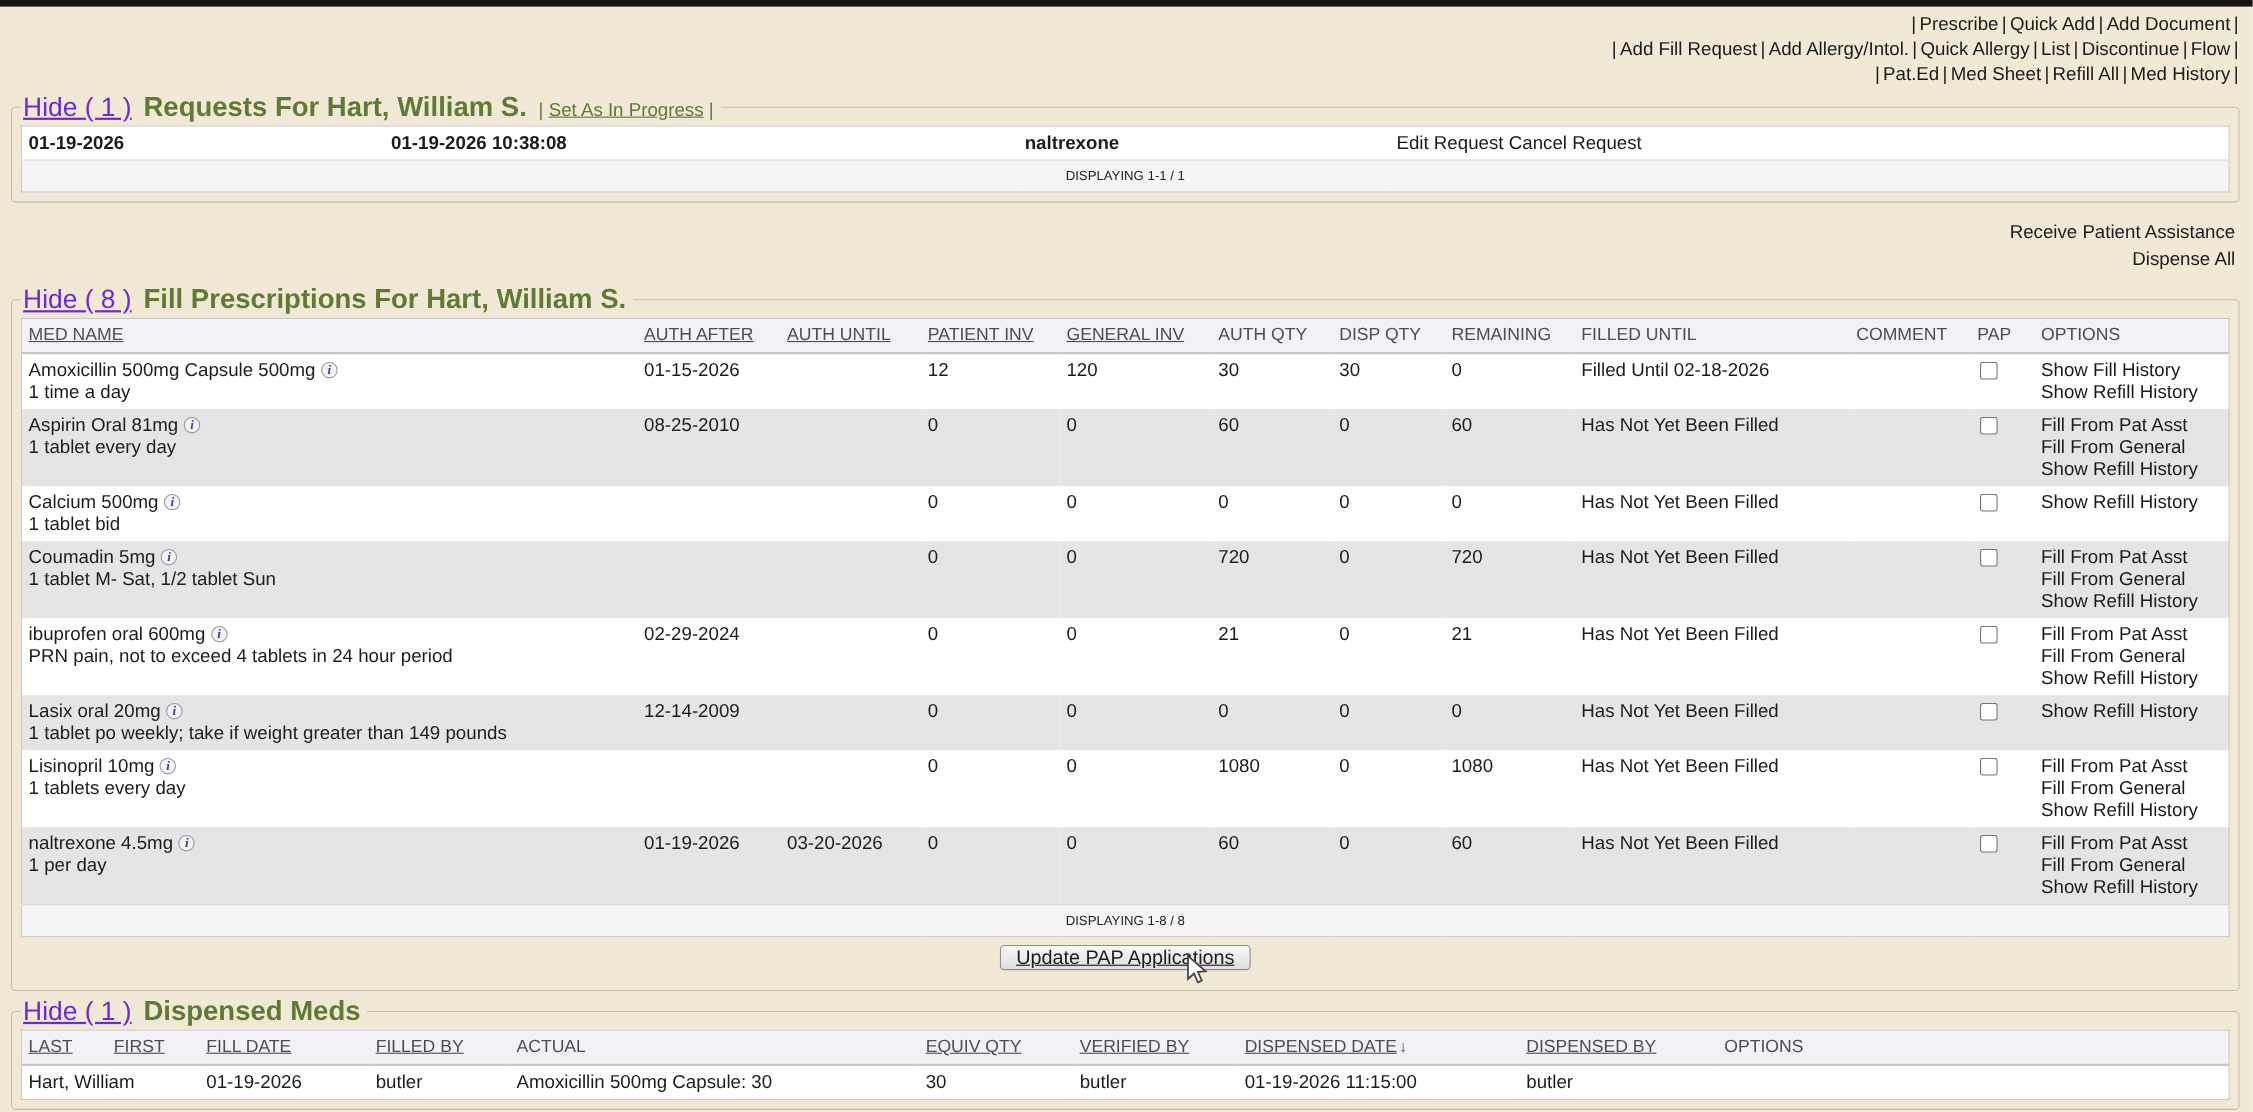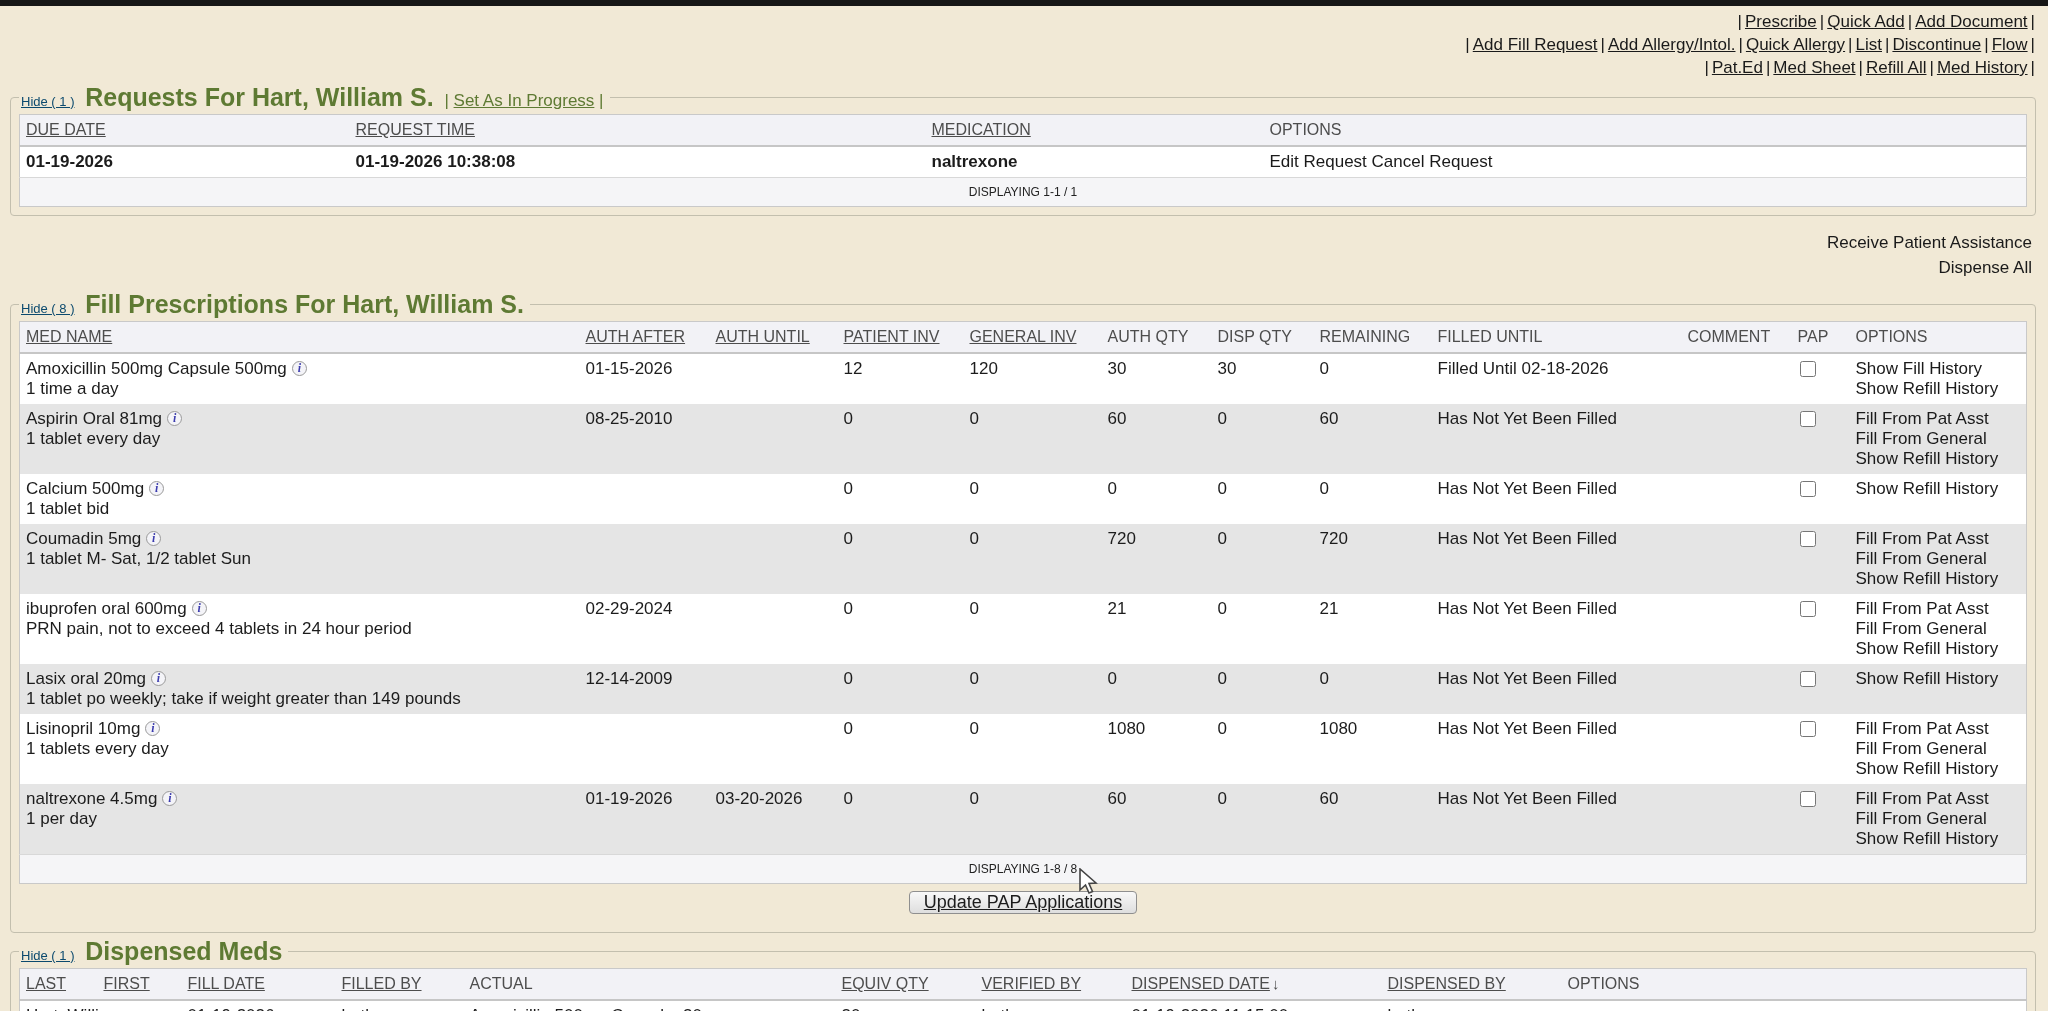--- a/index.html
+++ b/index.html
@@ -7,30 +7,30 @@
   body {
     width:2048px; height:1011px; overflow:hidden; position:relative;
     background:#f1e9d6;
     font-family:"Liberation Sans", sans-serif;
     font-size:17px; color:#1c1c1c;
   }
   .topbar { height:6px; background:#161616; width:100%; }
 
   
   .topnav { text-align:right; padding:4px 10px 2px 0; line-height:23px; }
-  .topnav a { color:#1a1a1a; text-decoration:underline; cursor:pointer;text-align:center; }
+  .topnav a { color:#1a1a1a; cursor:pointer;text-align:center; }
   .topnav .sep { color:#1a1a1a; padding:0 3px; }
 
   
   fieldset {
     border:1px solid #c3bfae; border-radius:4px;
     margin:2px 12px 0 10px; padding:2px 8px 8px 8px;
   }
   legend { padding:0 6px 0 2px; margin-left:0; white-space:nowrap; }
-  .hide-link { color:#0c4a6e; text-decoration:underline; font-size:13px; cursor:pointer; }
+  .hide-link { color:#6d28d9; text-decoration:underline; font-size:24px; cursor:pointer; }
   .section-title { color:#5e7a33; font-weight:bold; font-size:25px; padding-left:6px; }
   .legend-action { color:#5e7a33; font-size:17px; padding-left:6px; }
   .legend-action a { color:#5e7a33; text-decoration:underline; cursor:pointer;margin-top:46px; }
 
   
   table {
     width:100%; border-collapse:collapse; background:#fff;
     border:1px solid #c9c9c9; border-radius:4px; table-layout:fixed;
   }
   th {
@@ -116,26 +116,20 @@
     <span class="legend-action"><span>|</span> <a>Set As In Progress</a> <span>|</span></span>
   </legend>
   <table>
     <colgroup>
         <col class="r-due">
         <col class="r-time">
         <col class="r-med">
         <col>
       </colgroup>
     <tbody>
-        <tr>
-      <th><span class="sortable">DUE DATE</span></th>
-      <th><span class="sortable">REQUEST TIME</span></th>
-      <th><span class="sortable">MEDICATION</span></th>
-      <th><span>OPTIONS</span></th>
-    </tr>
     <tr class="bold-row">
       <td>01-19-2026</td>
       <td>01-19-2026 10:38:08</td>
       <td>naltrexone</td>
       <td style="font-weight:normal;">
         <span class="opt-inline">Edit Request</span>
         <span class="opt-inline">Cancel Request</span>
       </td>
     </tr>
     <tr class="footer-row">

